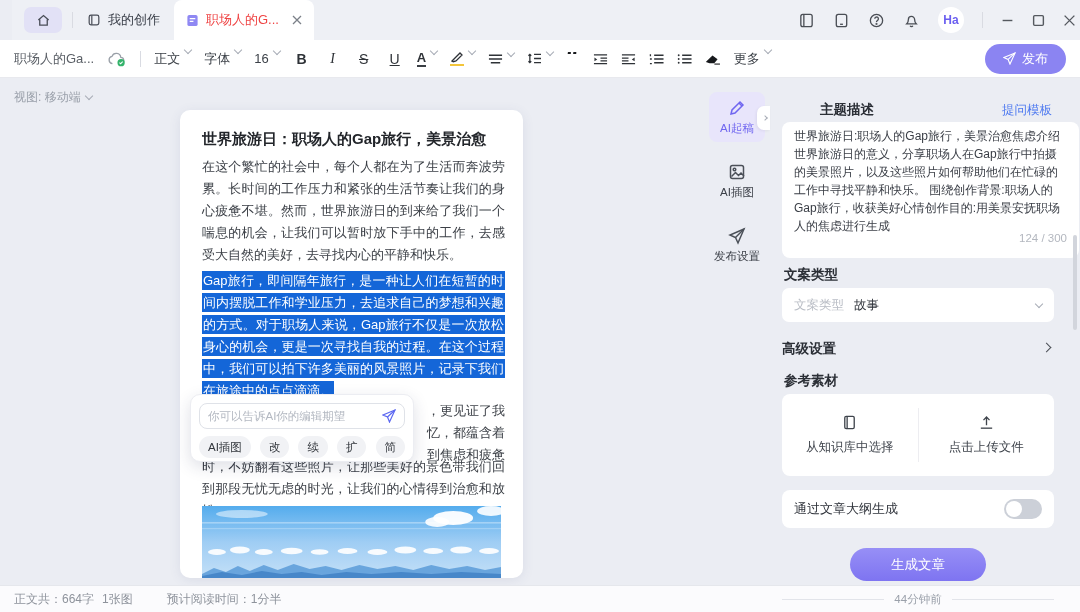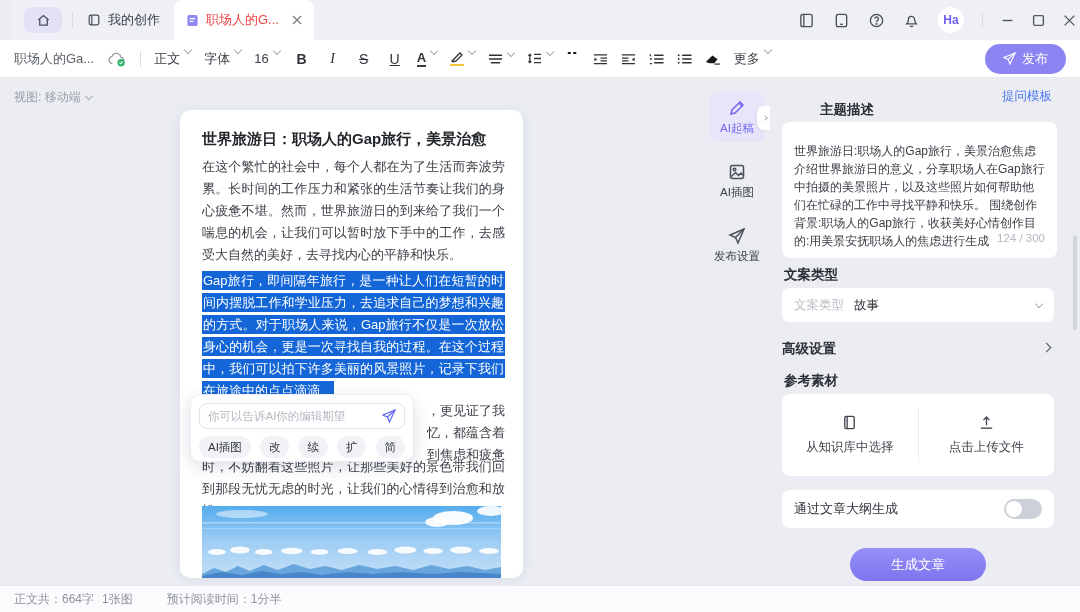--- a/index.html
+++ b/index.html
@@ -64,21 +64,21 @@
   .tabstrip { left:706px; top:92px; width:62px; }
   .vtab { width:56px; margin:0 auto 14px auto; padding:7px 0 6px; display:flex; flex-direction:column; align-items:center; gap:4px; font-size:11.5px; color:#3c4048; border-radius:8px; }
   .vtab.active { background:#e8e5fb; color:#7066f0; }
   .vtab.active .ic { color:#7066f0; }
   .collapse-handle { left:757px; top:106px; width:13px; height:24px; background:#ffffff; border-radius:7px 0 0 7px; box-shadow:-1px 1px 3px rgba(0,0,0,.06); display:flex; align-items:center; justify-content:center; }
   .collapse-handle .chev { transform:rotate(-45deg); margin:0 0 0 2px; width:4px; height:4px; }
 
   
   .lbl { font-size:13.5px; font-weight:bold; color:#2b2f36; }
   .link { font-size:12.5px; color:#4c78f0; }
-  .topiccard { left:782px; top:122px; width:275px; height:136px; background:#fff; border-radius:8px; padding:20px 12px; }
+  .topiccard { left:782px; top:122px; width:297px; height:136px; background:#fff; border-radius:8px; padding:5px 12px; }
   .topiccard .txt { font-size:12px; line-height:18px; color:#3a3e46; }
   .counter { position:absolute; right:12px; bottom:14px; font-size:11.5px; color:#b3b7bf; }
   .typedd { left:782px; top:288px; width:272px; height:34px; background:#fff; border-radius:7px; display:flex; align-items:center; padding:0 12px; gap:10px; }
   .typedd .ph { font-size:12.5px; color:#b9bdc5; }
   .typedd .val { font-size:12.5px; color:#2e323a; }
   .typedd .chev { margin-left:auto; }
   .advrow { left:782px; top:340px; width:272px; display:flex; align-items:center; justify-content:space-between; }
   .advrow .chev { transform:rotate(-45deg); width:7px; height:7px; border-color:#4a4e55; margin-right:4px; }
   .refcard { left:782px; top:394px; width:272px; height:82px; background:#fff; border-radius:8px; display:flex; }
   .refhalf { flex:1; display:flex; flex-direction:column; align-items:center; justify-content:center; gap:8px; font-size:12.5px; color:#3f444c; }
@@ -377,21 +377,21 @@
         </svg>
     </span>
     <span>发布设置</span>
   </div>
 </div>
 <div class="abs collapse-handle">
     <span class="chev"></span>
   </div>
 
 <div class="abs lbl" style="left:820px; top:101px;">主题描述</div>
-<div class="abs link" style="top:88px; left:1002px;">提问模板</div>
+<div class="abs link" style="top:102px; left:1002px;">提问模板</div>
 
 <div class="abs topiccard">
   <div class="txt">世界旅游日:职场人的Gap旅行，美景治愈焦虑介绍世界旅游日的意义，分享职场人在Gap旅行中拍摄的美景照片，以及这些照片如何帮助他们在忙碌的工作中寻找平静和快乐。 围绕创作背景:职场人的Gap旅行，收获美好心情创作目的:用美景安抚职场人的焦虑进行生成</div>
   <div class="counter">124 / 300</div>
 </div>
 
 <div class="abs lbl" style="left:784px; top:266px;">文案类型</div>
 <div class="abs typedd">
   <span class="ph">文案类型</span>
   <span class="val">故事</span>
@@ -437,13 +437,18 @@
 
 <div class="abs panel-scroll"></div>
 
 <div class="abs statusbar">
   <div class="grp">
     <span>正文共：664字</span>
     <span>1张图</span>
     <span style="width:18px"></span>
     <span>预计阅读时间：1分半</span>
   </div>
+  <div class="timestamp">
+    <span class="line"></span>
+    <span>44分钟前</span>
+    <span class="line"></span>
+  </div>
 </div>
 
 </body></html>

